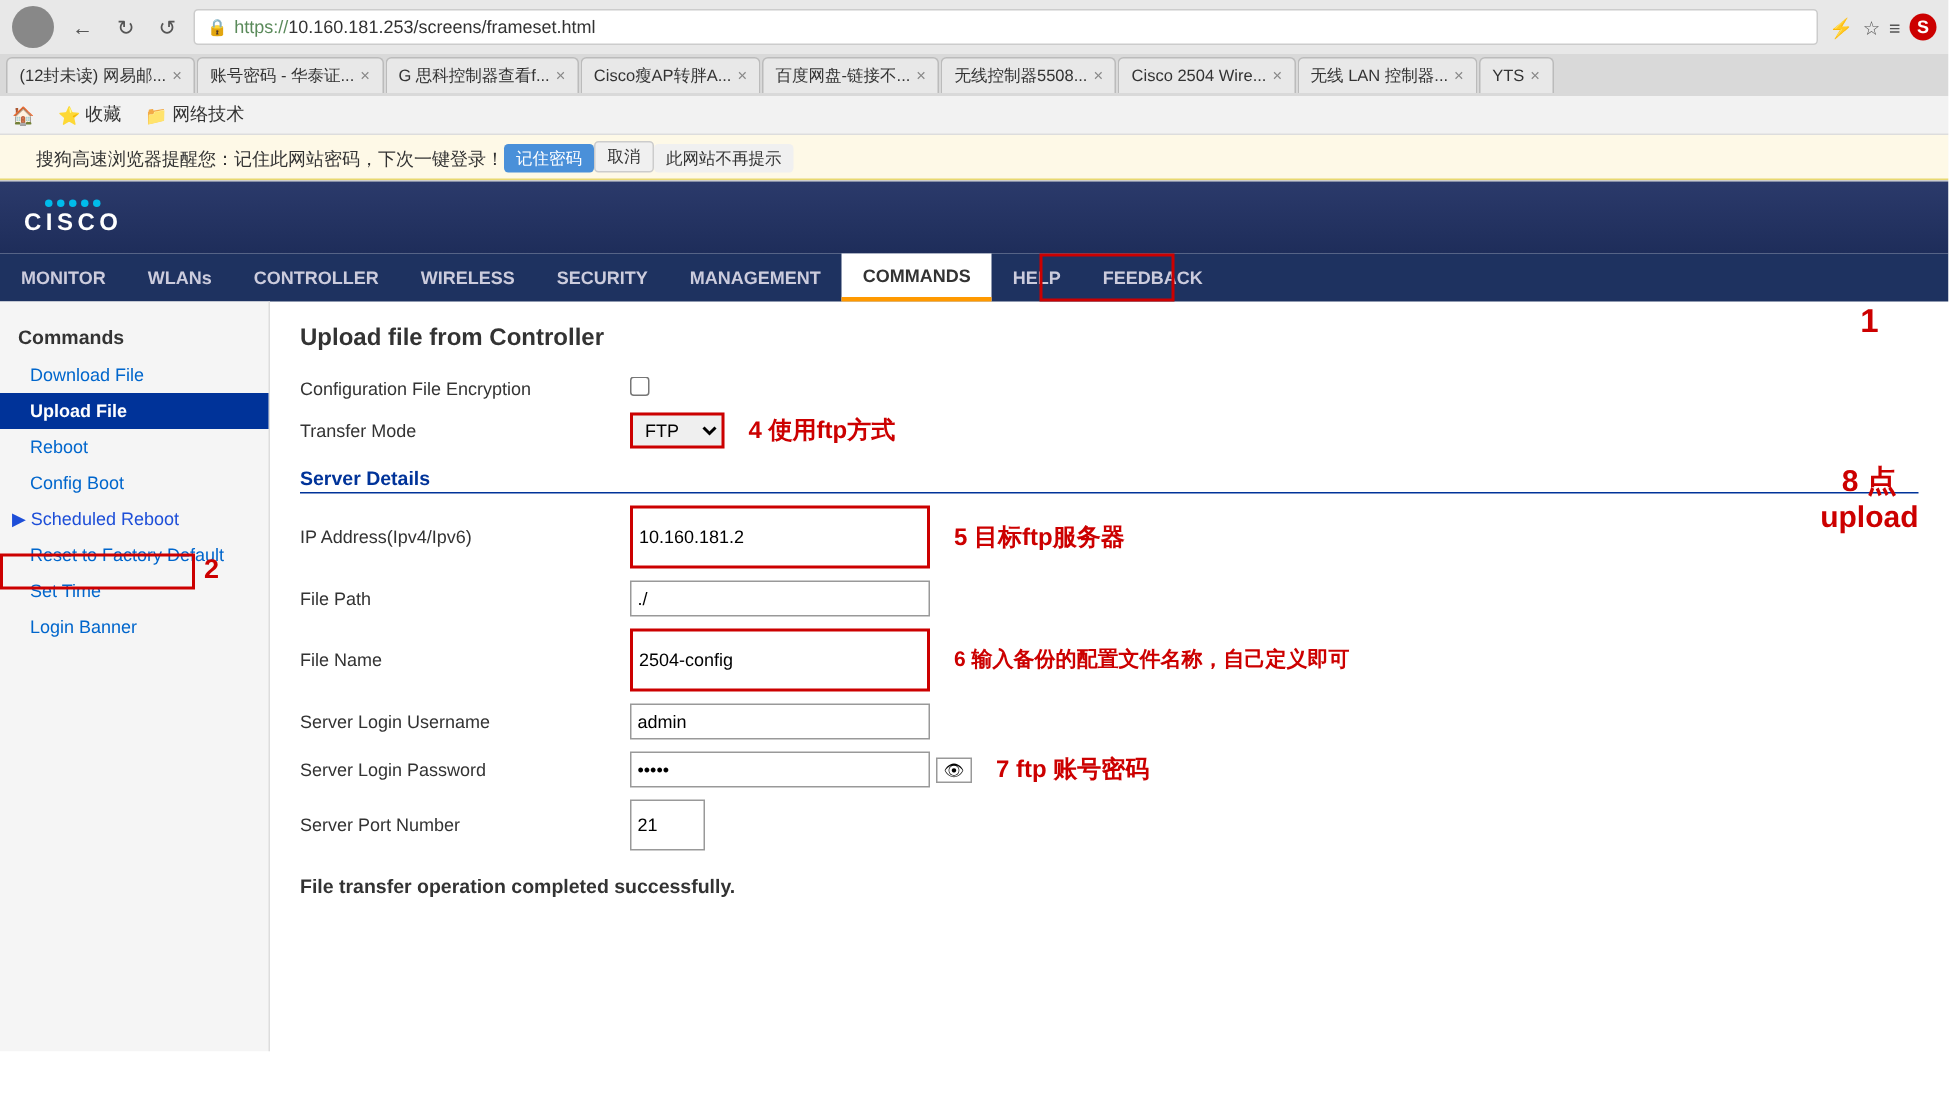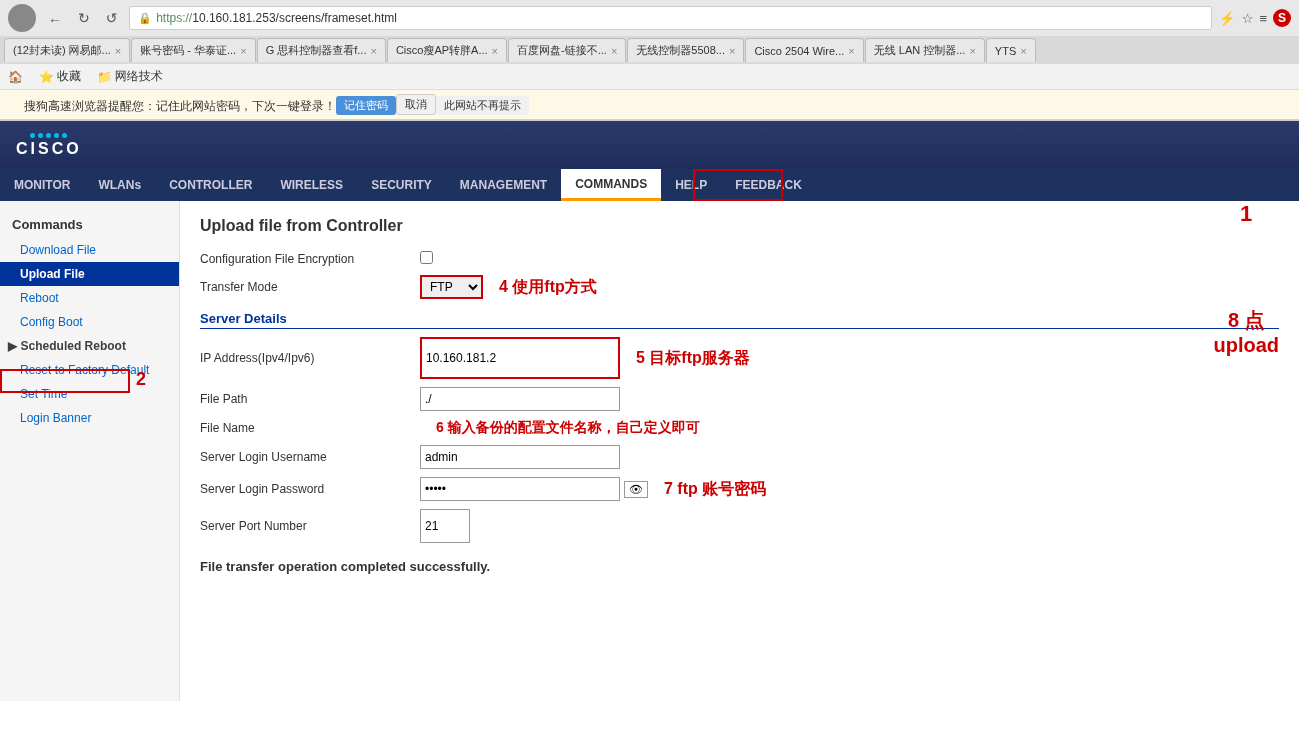--- a/index.html
+++ b/index.html
@@ -41,21 +41,21 @@
     .cisco-nav a.active { background: #fff; color: #1e3260; border-bottom: 3px solid #f90; }
 
     
     .main-layout { display: flex; min-height: 500px; }
 
     
     .sidebar { width: 180px; background: #f5f5f5; border-right: 1px solid #ddd; padding: 8px 0; flex-shrink: 0; }
     .sidebar-title { font-size: 13px; font-weight: bold; color: #333; padding: 8px 12px 6px; }
     .sidebar-item { padding: 5px 12px 5px 20px; font-size: 12px; color: #0066cc; cursor: pointer; }
     .sidebar-item.active { background: #003399; color: #fff; font-weight: bold; padding-left: 20px; }
-    .sidebar-item.section-header { color: #404040; font-weight: bold; padding-left: 8px; }
+    .sidebar-item.section-header { color: #1d4ed8; font-weight: normal; padding-left: 8px; }
 
     
     .content { flex: 1; padding: 16px 20px; }
     .page-title { font-size: 16px; font-weight: bold; color: #333; margin-bottom: 16px; }
 
     .form-row { display: flex; align-items: center; margin-bottom: 8px; }
     .form-label { width: 220px; font-size: 12px; color: #333; }
     .form-control { }
 
     select.form-select { font-size: 12px; padding: 2px 4px; border: 2px solid #cc0000; height: 24px; min-width: 220px; }
@@ -232,20 +232,23 @@
 
       <div class="form-row">
         <div class="form-label">File Path</div>
         <div class="form-control">
           <input type="text" class="form-input-plain" value="./" style="">
         </div>
       </div>
 
       <div class="form-row">
         <div class="form-label">File Name</div>
+        <div class="form-control">
+          <input type="text" class="form-input" value="2504-config" style="">
+        </div>
 
         <span style="color:#cc0000;font-size:14px;font-weight:bold;margin-left:16px;">6 输入备份的配置文件名称，自己定义即可</span>
       </div>
 
       <div class="form-row">
         <div class="form-label">Server Login Username</div>
         <div class="form-control">
           <input type="text" class="form-input-plain" value="admin" style="">
         </div>
       </div>

